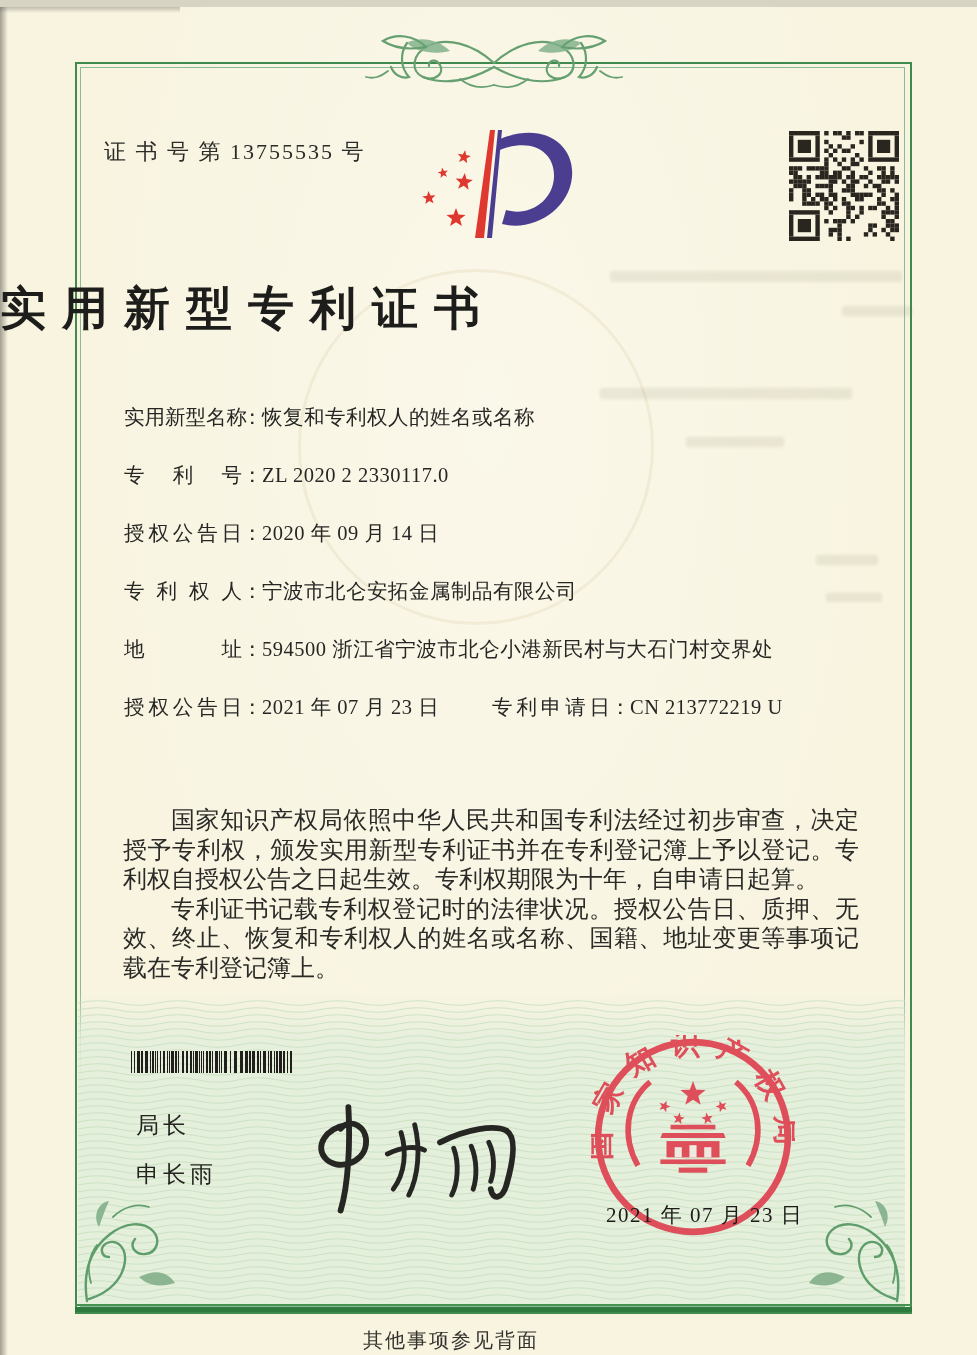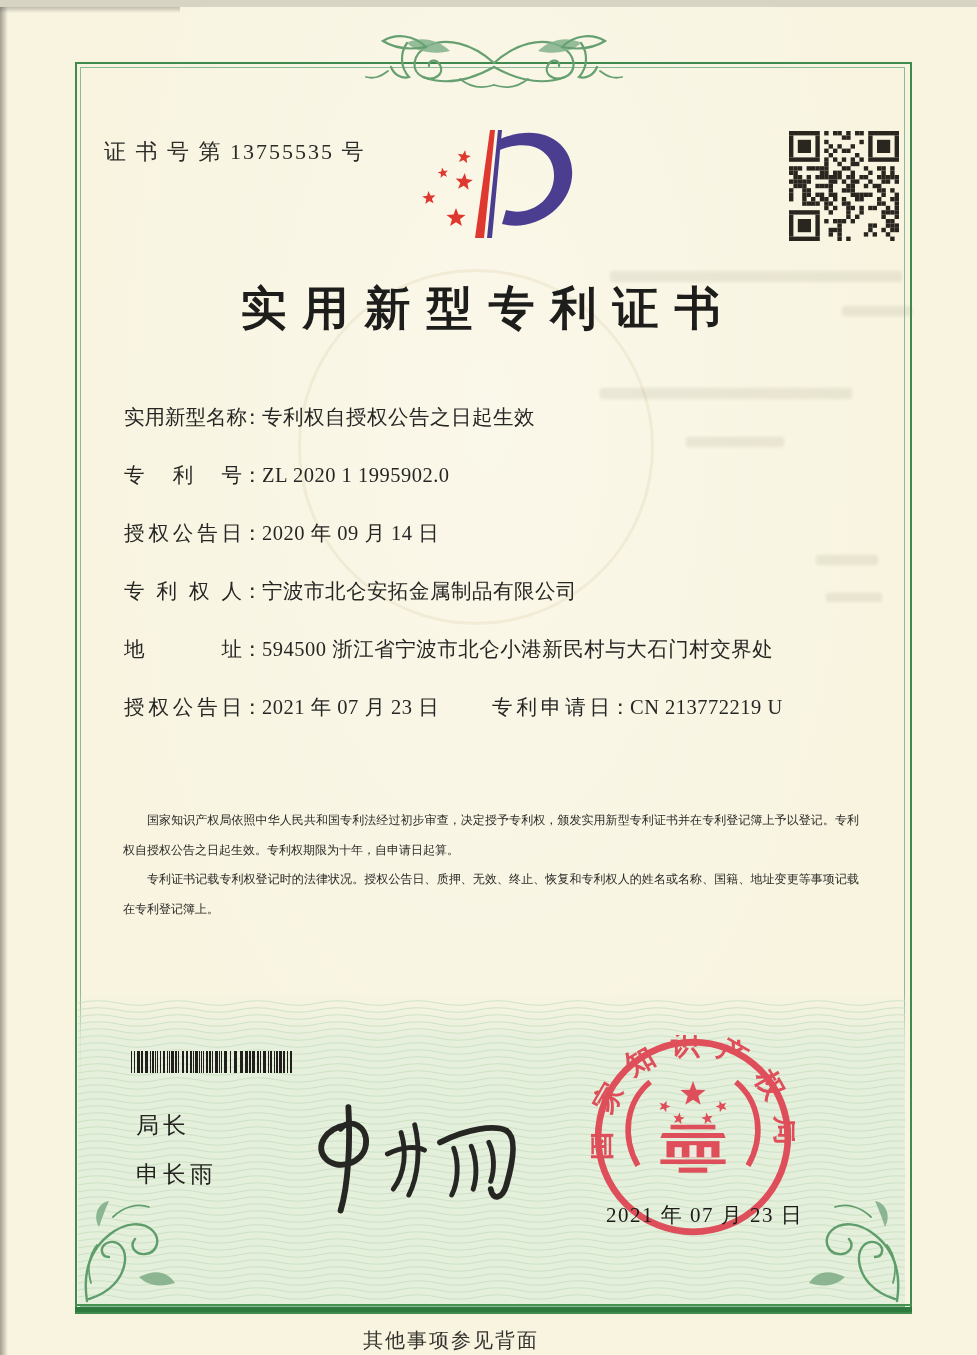--- a/index.html
+++ b/index.html
@@ -22,32 +22,32 @@
   .band{position:absolute;left:78px;top:986px;width:827px;height:311px;
     background:linear-gradient(180deg,rgba(228,239,220,0) 0,rgba(228,239,220,.85) 45px,#e4efdc 90px);}
   .band svg{position:absolute;left:0;top:0;}
   .bottom-rule{position:absolute;left:75px;top:1297px;width:837px;height:8px;
     background:linear-gradient(180deg,#459253 0 2px,rgba(0,0,0,0) 2px 3.5px,#2e7a3f 3.5px 8px);}
   .watermark{position:absolute;left:298px;top:262px;width:350px;height:350px;border-radius:50%;
     border:3px solid rgba(216,199,158,.33);opacity:.7;}
   .ghost{position:absolute;background:rgba(125,112,90,.12);filter:blur(1.6px);border-radius:2px;}
 
   .cert-no{position:absolute;left:104px;top:130px;font-size:22px;letter-spacing:2px;color:#2b2b28;}
-  .title{position:absolute;left:0;right:0;top:271px;margin:0;text-align:center;
+  .title{position:absolute;left:0;right:0;top:271px;margin:0;text-align:left;
     font-size:46px;font-weight:600;letter-spacing:16px;color:#1d1d1b;}
 
   .fields{position:absolute;left:124px;top:396px;width:745px;font-size:20.5px;}
   .frow{position:relative;height:58px;white-space:nowrap;}
   .flabel{display:inline-block;width:118px;text-align:justify;text-align-last:justify;}
   .colon{display:inline-block;width:20px;}
   .fvalue{letter-spacing:.5px;}
   .grant{position:absolute;left:368px;top:0;}
 
   .body-text{position:absolute;left:123px;top:799px;width:736px;}
-  .body-text p{margin:0;font-size:12px;line-height:29.6px;text-align:justify;text-indent:2em;
+  .body-text p{margin:0;font-size:24px;line-height:29.6px;text-align:justify;text-indent:2em;
     color:#2a2a27;}
 
   .barcode{position:absolute;left:131px;top:1044px;width:254px;height:22px;display:flex;align-items:stretch;}
   .barcode i{display:block;height:100%;background:#201f1b;}
   .barcode em{display:block;height:100%;}
 
   .signer{position:absolute;left:136px;top:1103px;font-size:23px;letter-spacing:4px;color:#23231f;}
   .signer div{margin-bottom:18px;}
   .signature{position:absolute;left:286px;top:1088px;}
 
@@ -386,24 +386,24 @@
       <rect x="0.00" y="105.60" width="30.80" height="4.40" fill="#29251f"></rect>
       <rect x="0.00" y="83.60" width="4.40" height="22.00" fill="#29251f"></rect>
       <rect x="26.40" y="83.60" width="4.40" height="22.00" fill="#29251f"></rect>
       <rect x="8.80" y="88.00" width="13.20" height="13.20" fill="#29251f"></rect>
     </svg>
 
   <h1 class="title">实用新型专利证书</h1>
 
   <div class="fields">
     <div class="frow">
-      <span class="flabel">实用新型名称</span><span class="colon">：</span><span class="fvalue">专利权自授权公告之日起生效</span>
+      <span class="flabel">实用新型名称</span><span class="colon">：</span><span class="fvalue">恢复和专利权人的姓名或名称</span>
     </div>
     <div class="frow">
-      <span class="flabel">专利号</span><span class="colon">：</span><span class="fvalue">ZL 2020 1 1995902.0</span>
+      <span class="flabel">专利号</span><span class="colon">：</span><span class="fvalue">ZL 2020 2 2330117.0</span>
     </div>
     <div class="frow">
       <span class="flabel">授权公告日</span><span class="colon">：</span><span class="fvalue">2020 年 09 月 14 日</span>
     </div>
     <div class="frow">
       <span class="flabel">专利权人</span><span class="colon">：</span><span class="fvalue">宁波市北仑安拓金属制品有限公司</span>
     </div>
     <div class="frow">
       <span class="flabel">地址</span><span class="colon">：</span><span class="fvalue">594500 浙江省宁波市北仑小港新民村与大石门村交界处</span>
     </div>

